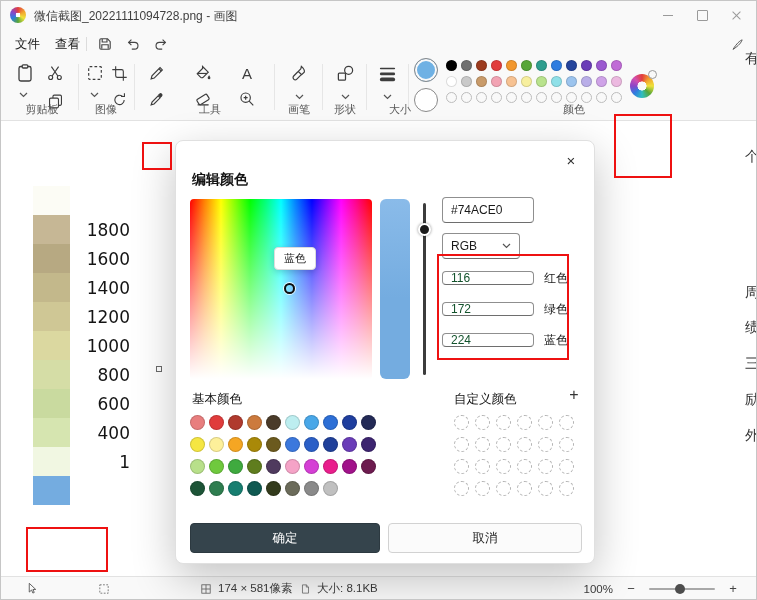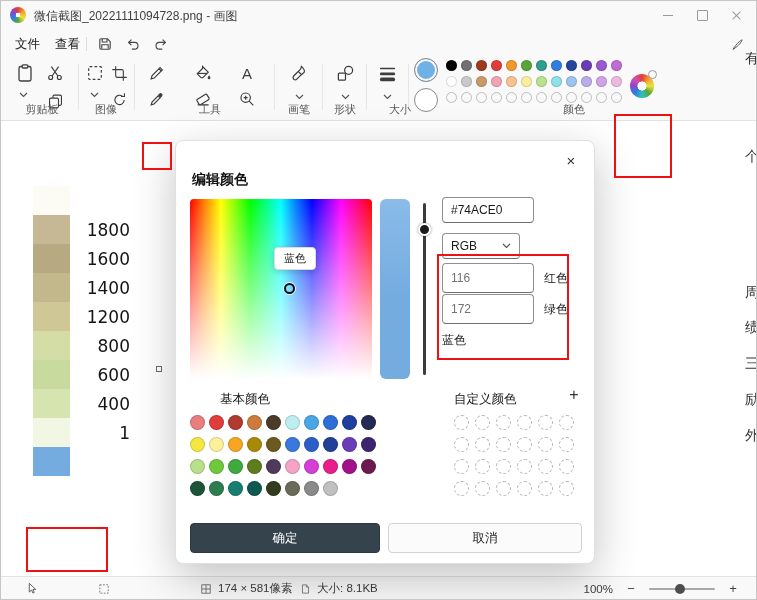--- a/index.html
+++ b/index.html
@@ -71,25 +71,25 @@
   #val-slider{position:absolute;left:240px;top:58px;width:16px;height:180px;}
   #val-slider::before{content:"";position:absolute;left:7px;top:4px;width:3px;height:172px;background:#3c3c3c;border-radius:2px;}
   #val-handle{position:absolute;left:2px;top:24px;width:13px;height:13px;border-radius:50%;background:#1a1a1a;border:2px solid #fff;
     box-shadow:0 0 3px rgba(0,0,0,.45);box-sizing:border-box;}
   .fld{border:1px solid #8f8f8f;border-bottom-color:#6e6e6e;border-radius:4px;background:#fff;font-size:12px;color:#1a1a1a;
     font-family:"Liberation Sans","DejaVu Sans",sans-serif;box-sizing:border-box;}
   #hex-input{position:absolute;left:266px;top:56px;width:92px;height:26px;padding:0 8px;}
   #mode-dd{position:absolute;left:266px;top:92px;width:78px;height:26px;display:flex;align-items:center;justify-content:space-between;padding:0 8px;}
   #channels{position:absolute;left:266px;top:124px;display:flex;flex-direction:column;gap:5px;}
   .ch-row{display:flex;align-items:center;gap:10px;height:26px;}
-  .ch-input{width:92px;height:30px;padding:0 8px;border:1px solid #8f8f8f;border-bottom-color:#6e6e6e;border-radius:4px;
-    font-size:12px;color:#737373;box-sizing:border-box;font-family:inherit;}
+  .ch-input{width:92px;height:14px;padding:0 8px;border:1px solid #8f8f8f;border-bottom-color:#6e6e6e;border-radius:4px;
+    font-size:12px;color:#14532d;box-sizing:border-box;font-family:inherit;}
   .ch-label{font-size:12px;color:#1a1a1a;}
   .sec-label{position:absolute;top:250px;font-size:12.5px;color:#141414;}
-  #basic-label{left:16px;margin-left:28px;} #custom-label{left:278px;}
+  #basic-label{left:16px;} #custom-label{left:278px;}
   #add-custom{position:absolute;left:388px;top:244px;width:20px;height:20px;border:none;background:transparent;font-size:16px;color:#333;padding:0;}
   #basic-grid{position:absolute;left:14px;top:274px;display:grid;grid-template-columns:repeat(10,15px);grid-auto-rows:15px;column-gap:4px;row-gap:7px;}
   .bdot{width:15px;height:15px;border-radius:50%;box-shadow:inset 0 0 0 1px rgba(0,0,0,.15);}
   #custom-grid{position:absolute;left:278px;top:274px;display:grid;grid-template-columns:repeat(6,15px);grid-auto-rows:15px;column-gap:6px;row-gap:7px;}
   .cdot{width:15px;height:15px;border-radius:50%;border:1px dashed #b3b3b3;box-sizing:border-box;}
   .dlg-btn{position:absolute;top:382px;height:30px;border-radius:4px;font-size:12.5px;font-family:inherit;border:1px solid transparent;}
   #ok-btn{left:14px;width:190px;background:#35444c;color:#fff;border-color:#2c3940;}
   #cancel-btn{left:212px;width:194px;background:#fbfbfb;color:#1a1a1a;border-color:#d2d2d2;}
   
   #statusbar{position:absolute;left:0;bottom:0;width:757px;height:24px;background:#f9f9f9;border-top:1px solid #e2e2e2;box-sizing:border-box;font-size:11.5px;color:#3c3c3c;}
@@ -376,20 +376,24 @@
       </div>
       <div class="legend-row">
         <div class="legend-swatch" style="background: rgb(195, 184, 139);"></div>
         <div class="legend-label">1400</div>
       </div>
       <div class="legend-row">
         <div class="legend-swatch" style="background: rgb(207, 199, 149);"></div>
         <div class="legend-label">1200</div>
       </div>
       <div class="legend-row">
+        <div class="legend-swatch" style="background: rgb(219, 216, 160);"></div>
+        <div class="legend-label">1000</div>
+      </div>
+      <div class="legend-row">
         <div class="legend-swatch" style="background: rgb(213, 221, 166);"></div>
         <div class="legend-label">800</div>
       </div>
       <div class="legend-row">
         <div class="legend-swatch" style="background: rgb(201, 218, 159);"></div>
         <div class="legend-label">600</div>
       </div>
       <div class="legend-row">
         <div class="legend-swatch" style="background: rgb(214, 229, 176);"></div>
         <div class="legend-label">400</div>
@@ -438,20 +442,21 @@
   <div id="channels">
       <div class="ch-row">
         <input class="ch-input" readonly="" value="116" style="">
         <span class="ch-label">红色</span>
       </div>
       <div class="ch-row">
         <input class="ch-input" readonly="" value="172" style="">
         <span class="ch-label">绿色</span>
       </div>
       <div class="ch-row">
+        <input class="ch-input" readonly="" value="224" style="">
         <span class="ch-label">蓝色</span>
       </div>
     </div>
 
   <div id="basic-label" class="sec-label">基本颜色</div>
   <div id="custom-label" class="sec-label">自定义颜色</div>
   <button id="add-custom">+</button>
   <div id="basic-grid">
       <div class="bdot" style="background: rgb(232, 126, 126);"></div>
       <div class="bdot" style="background: rgb(224, 60, 60);"></div>

